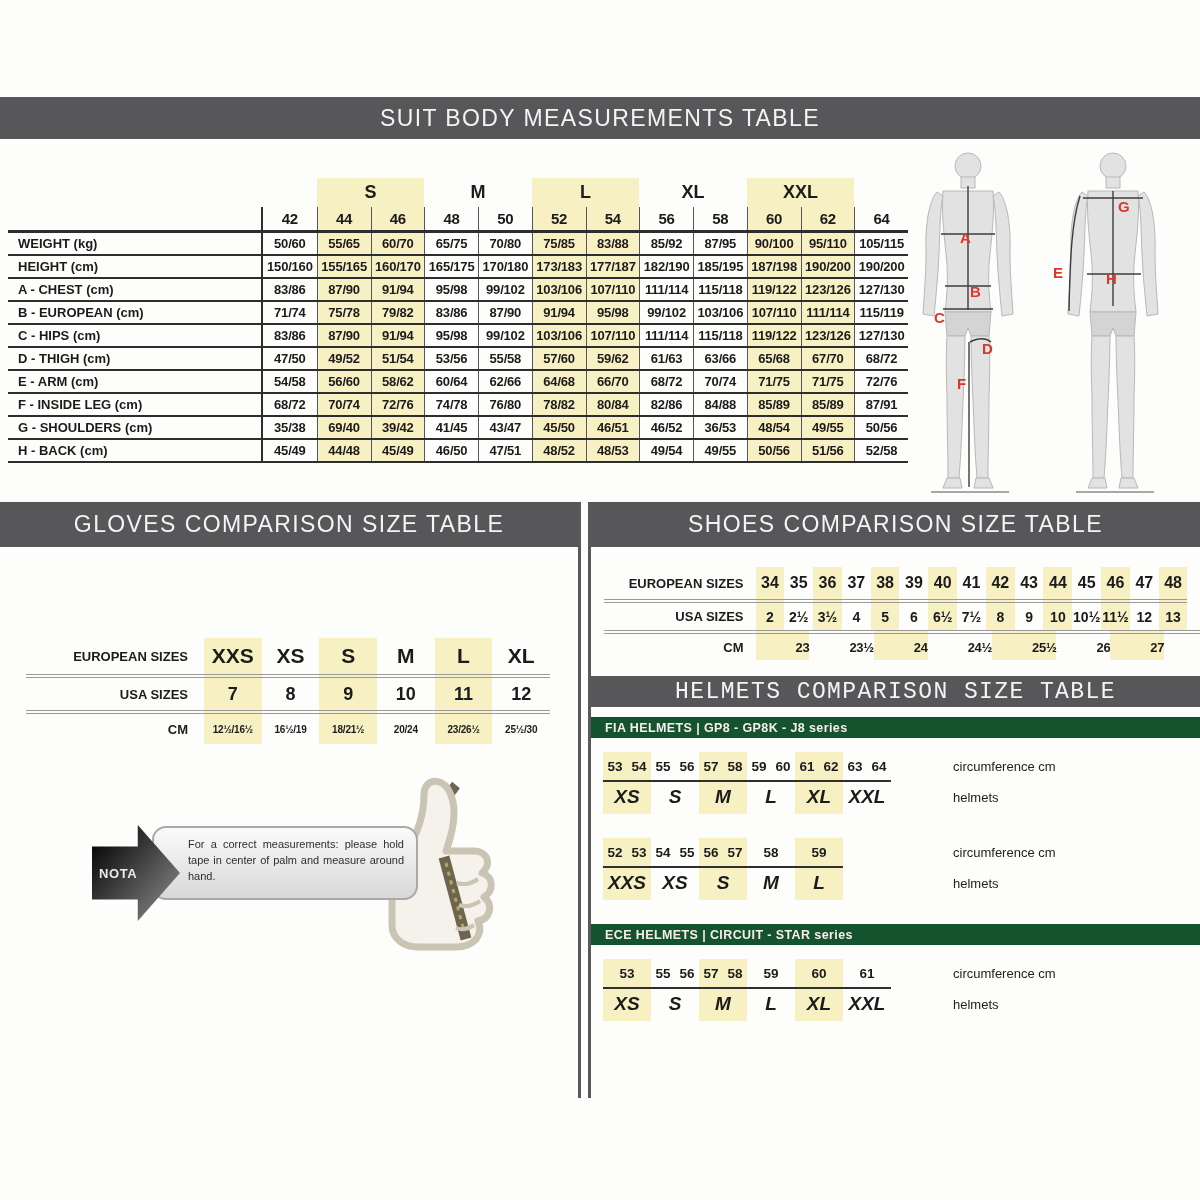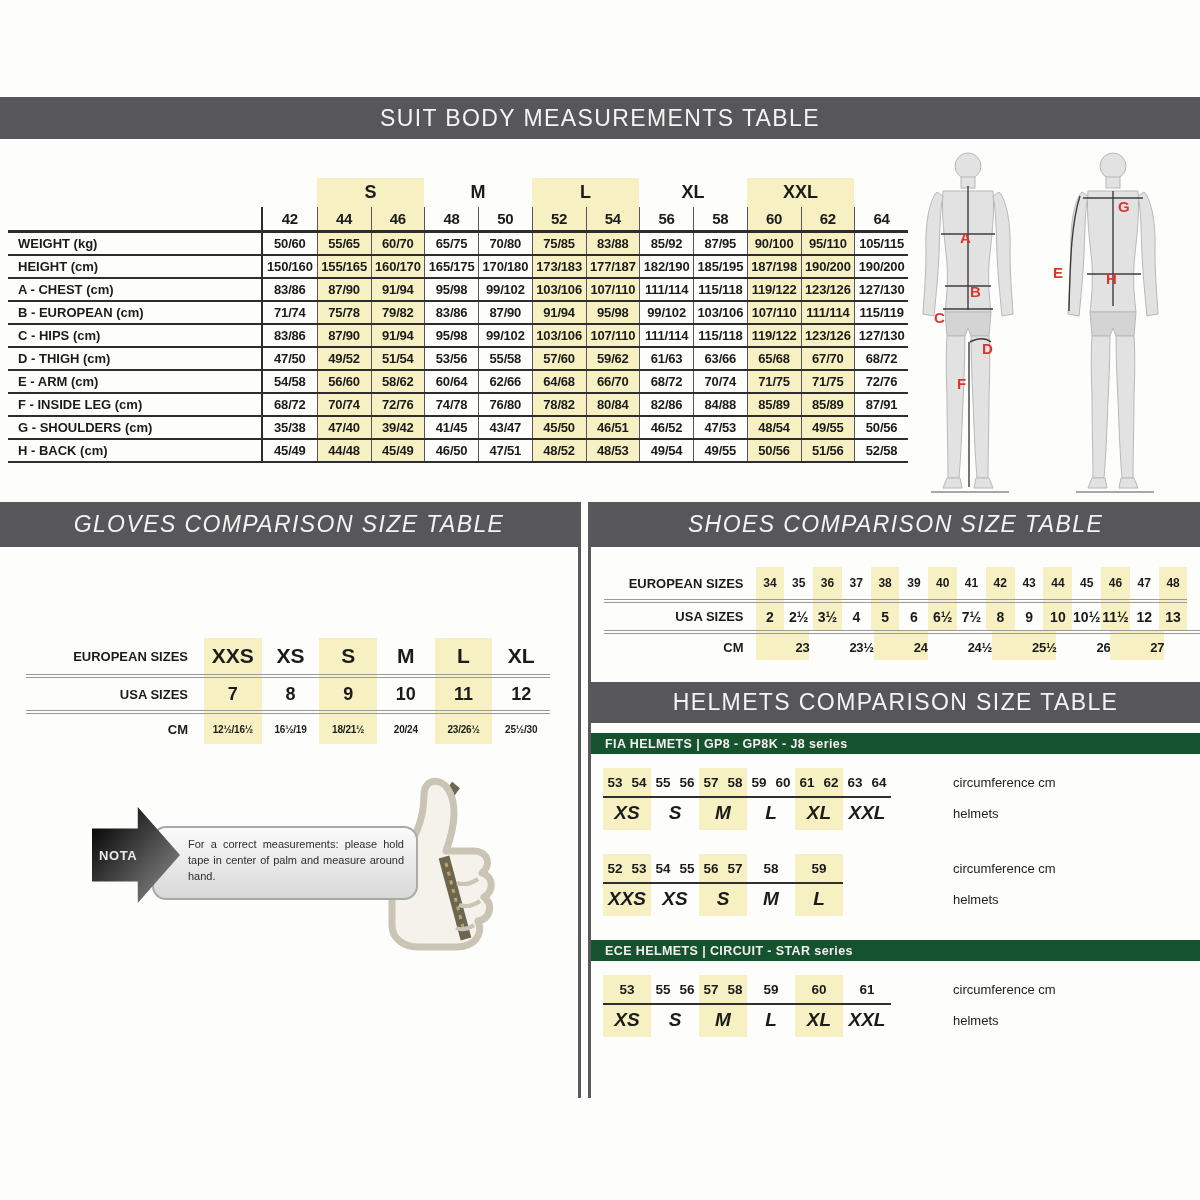--- a/index.html
+++ b/index.html
@@ -45,36 +45,36 @@
   .vals .cell:nth-child(10), .vals .cell:nth-child(11) { background:#f6f0c2; }
 
   
   #mannequins { position:absolute; left:903px; top:146px; width:297px; height:360px; }
   .mletter { font-weight:700; font-size:15px; fill:#d9372e; font-family:"Liberation Sans",sans-serif; }
   .mline { stroke:#3c3c3c; stroke-width:1.4; fill:none; }
   .floorline { stroke:#a8a8a8; stroke-width:2; }
 
   
   #gloves-panel { position:absolute; left:0; top:502px; width:581px; height:596px; border-right:3px solid #59595c; }
-  .panel-band { height:45px;font-style:italic; }
+  .panel-band { height:45px; }
   #gloves-table { position:absolute; left:26px; top:136px; width:524px; }
   .grow { display:grid; grid-template-columns:178px repeat(6,1fr); }
   .glabel { display:flex; align-items:center; justify-content:flex-end; padding-right:16px; font-weight:700; font-size:13px; }
   .gvals { display:contents; }
   .gval { display:flex; align-items:center; justify-content:center; font-weight:700; }
   .gvals .gval:nth-child(odd) { background:#f6f0c2; }
   .gr1 { height:36px; } .gr1 .gval { font-size:21px; }
   .gr2 { height:36px; } .gr2 .gval { font-size:18px; }
   .gr3 { height:34px; } .gr3 .gval { font-size:10px; letter-spacing:-0.2px; }
   .gr2 .glabel, .gr2 .gval, .gr3 .glabel, .gr3 .gval { border-top:4px double #9a9a9a; }
 
   
   #nota { position:absolute; left:92px; top:300px; width:420px; height:160px; }
   .nota-arrow {
-    position:absolute; left:0; top:2px; width:88px; height:102px; z-index:2;
+    position:absolute; left:0; top:20px; width:88px; height:102px; z-index:2;
     background:linear-gradient(130deg,#0e0e0e 15%,#8c8c8c 95%);
     clip-path:polygon(0 24%,52% 24%,52% 3%,100% 50%,52% 97%,52% 76%,0 76%);
   }
   .nota-arrow span { position:absolute; left:7px; top:44px; color:#e9e9e9; font-weight:700; font-size:13px; letter-spacing:.6px; }
   .nota-bubble {
     position:absolute; left:60px; top:24px; width:266px; height:74px; z-index:1;
     border:2px solid #a9a9a9; border-radius:14px;
     background:linear-gradient(#fbfbfb,#d8d8d8);
     padding:9px 12px 8px 34px;
     font-size:11px; line-height:1.45; text-align:justify; color:#2e2e2e;
@@ -82,25 +82,25 @@
   .thumb { position:absolute; left:268px; top:-35px; width:150px; height:185px; }
 
   
   #right-panel { position:absolute; left:588px; top:502px; width:612px; height:596px; border-left:3px solid #59595c; }
   #shoes-table { margin:20px auto 0; width:584px; }
   .shrow { display:grid; grid-template-columns:152px repeat(15,1fr); }
   .shlabel { display:flex; align-items:center; justify-content:flex-end; padding-right:12px; font-weight:700; font-size:13px; }
   .svals { display:contents; }
   .sval { display:flex; align-items:center; justify-content:center; font-weight:700; }
   .svals .sval:nth-child(odd) { background:#f6f0c2; }
-  .sr1 { height:32px; } .sr1 .sval { font-size:12px; }
+  .sr1 { height:32px; } .sr1 .sval { font-size:16px; }
   .sr2 { height:31px; } .sr2 .sval { font-size:14px; }
   .sr3 { height:30px; } .sr3 .sval { font-size:13px; letter-spacing:-0.3px;padding-left:40px; }
   .sr2 .shlabel, .sr2 .sval, .sr3 .shlabel, .sr3 .sval { border-top:4px double #9a9a9a; }
-  #helmets-band { margin-top:22px; height:41px; }
+  #helmets-band { margin-top:16px; height:31px;font-family:Liberation Mono, monospace; }
   .hsection-band {
     height:21px; background:#14532d; color:#f7eded;
     display:flex; align-items:center; padding-left:14px;
     font-size:12.5px; font-weight:700; letter-spacing:.4px;
   }
   .hsection-band.first { margin-top:10px; }
   .hsection-band.next { margin-top:14px; }
   .hcontent { position:relative; padding:14px 0 10px 12px; height:86px; }
   .hgroups { display:inline-flex; position:relative; vertical-align:top; }
   .hgroups::after { content:""; position:absolute; left:0; right:0; top:28px; height:2px; background:#2f2f2f; }
@@ -158,21 +158,21 @@
       <div class="srow datarow">
       <div class="rlabel">E - ARM (cm)</div>
       <div class="vals"><div class="cell">54/58</div><div class="cell">56/60</div><div class="cell">58/62</div><div class="cell">60/64</div><div class="cell">62/66</div><div class="cell">64/68</div><div class="cell">66/70</div><div class="cell">68/72</div><div class="cell">70/74</div><div class="cell">71/75</div><div class="cell">71/75</div><div class="cell">72/76</div></div>
     </div>
       <div class="srow datarow">
       <div class="rlabel">F - INSIDE LEG (cm)</div>
       <div class="vals"><div class="cell">68/72</div><div class="cell">70/74</div><div class="cell">72/76</div><div class="cell">74/78</div><div class="cell">76/80</div><div class="cell">78/82</div><div class="cell">80/84</div><div class="cell">82/86</div><div class="cell">84/88</div><div class="cell">85/89</div><div class="cell">85/89</div><div class="cell">87/91</div></div>
     </div>
       <div class="srow datarow">
       <div class="rlabel">G - SHOULDERS (cm)</div>
-      <div class="vals"><div class="cell">35/38</div><div class="cell">47/40</div><div class="cell">39/42</div><div class="cell">41/45</div><div class="cell">43/47</div><div class="cell">45/50</div><div class="cell">46/51</div><div class="cell">46/52</div><div class="cell">47/53</div><div class="cell">48/54</div><div class="cell">49/55</div><div class="cell">50/56</div></div>
+      <div class="vals"><div class="cell">35/38</div><div class="cell">69/40</div><div class="cell">39/42</div><div class="cell">41/45</div><div class="cell">43/47</div><div class="cell">45/50</div><div class="cell">46/51</div><div class="cell">46/52</div><div class="cell">36/53</div><div class="cell">48/54</div><div class="cell">49/55</div><div class="cell">50/56</div></div>
     </div>
       <div class="srow datarow">
       <div class="rlabel">H - BACK (cm)</div>
       <div class="vals"><div class="cell">45/49</div><div class="cell">44/48</div><div class="cell">45/49</div><div class="cell">46/50</div><div class="cell">47/51</div><div class="cell">48/52</div><div class="cell">48/53</div><div class="cell">49/54</div><div class="cell">49/55</div><div class="cell">50/56</div><div class="cell">51/56</div><div class="cell">52/58</div></div>
     </div>
     </div>
 </div>
 
 <svg id="mannequins" viewBox="0 0 297 360">
   <defs>

